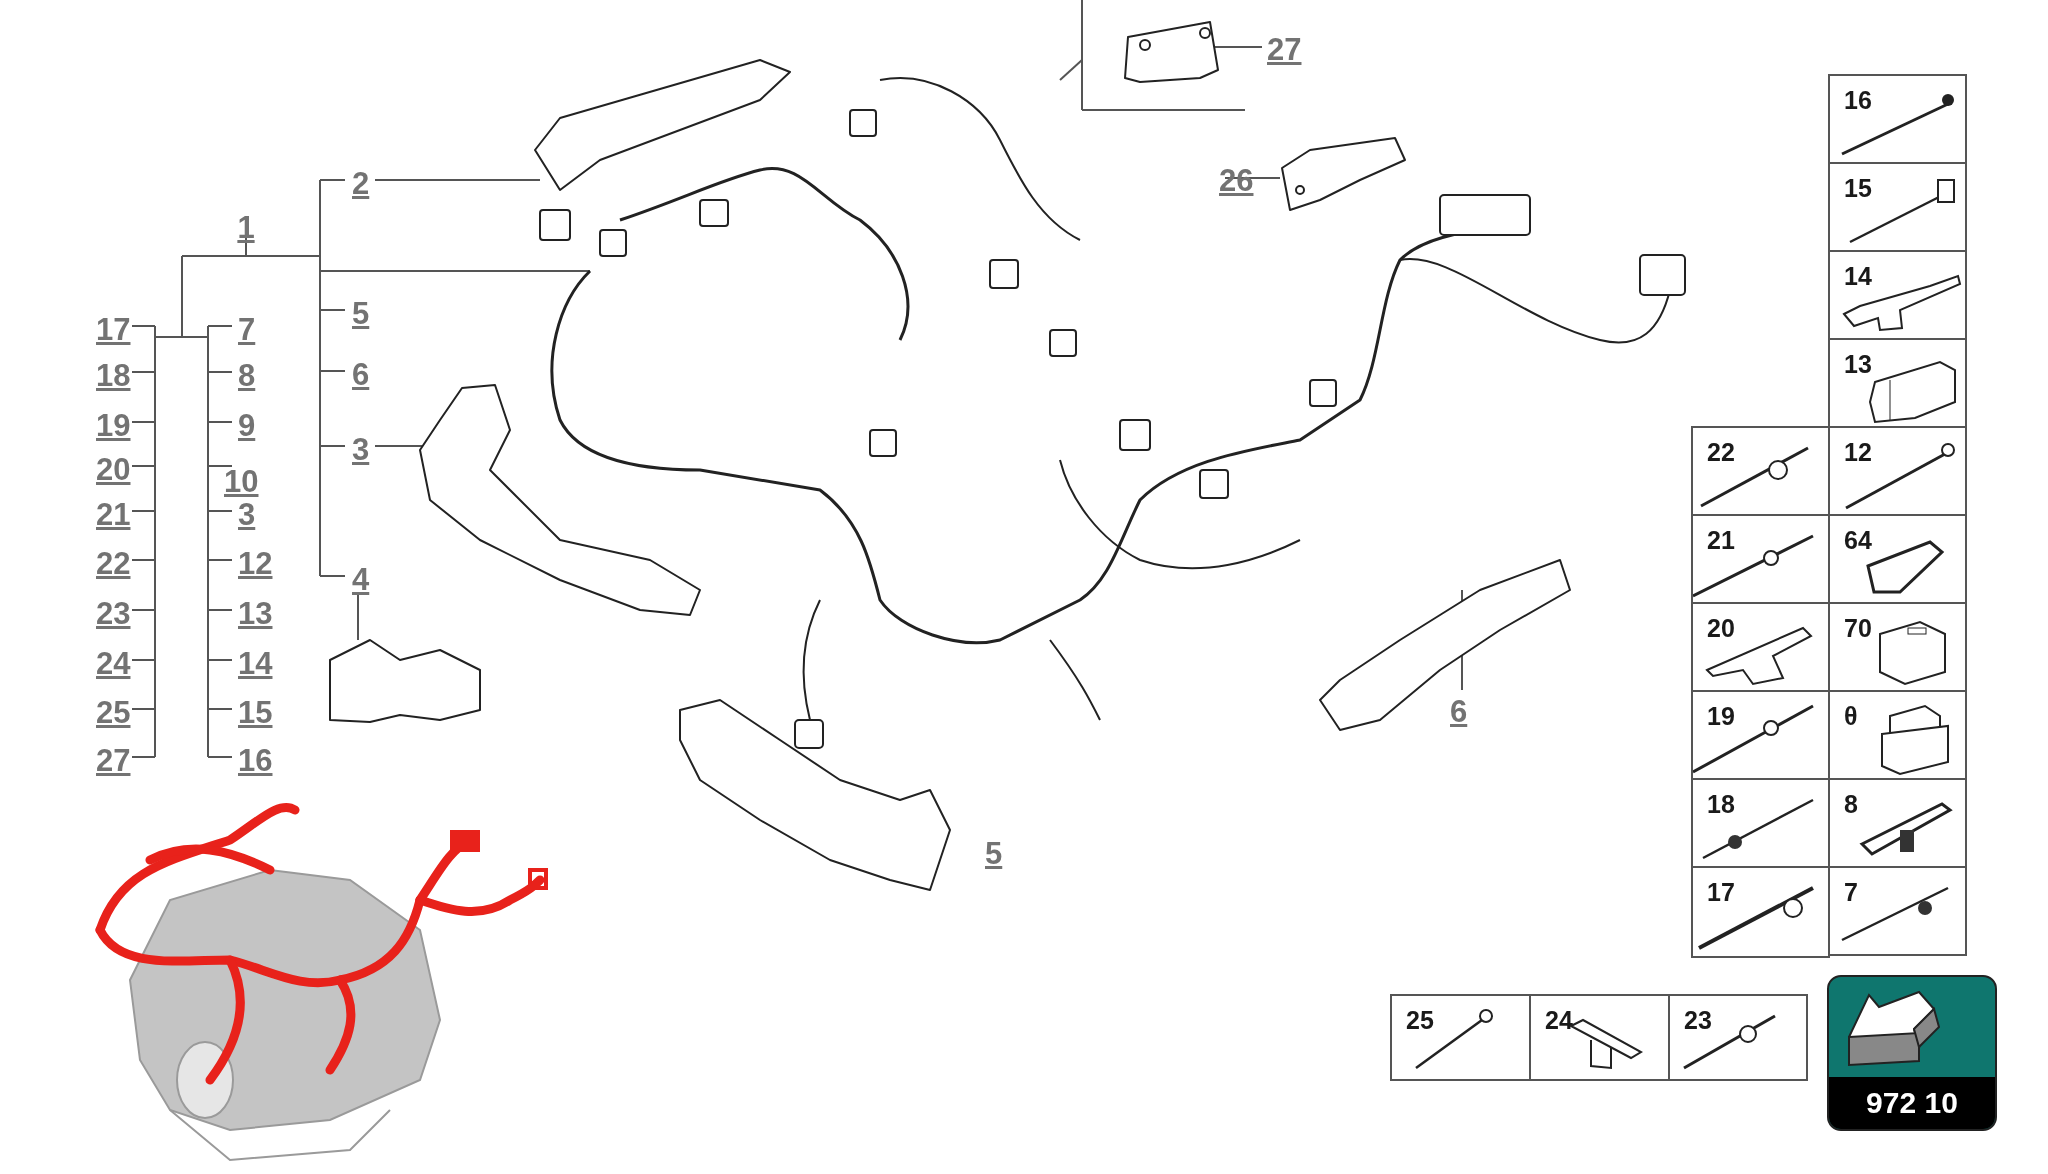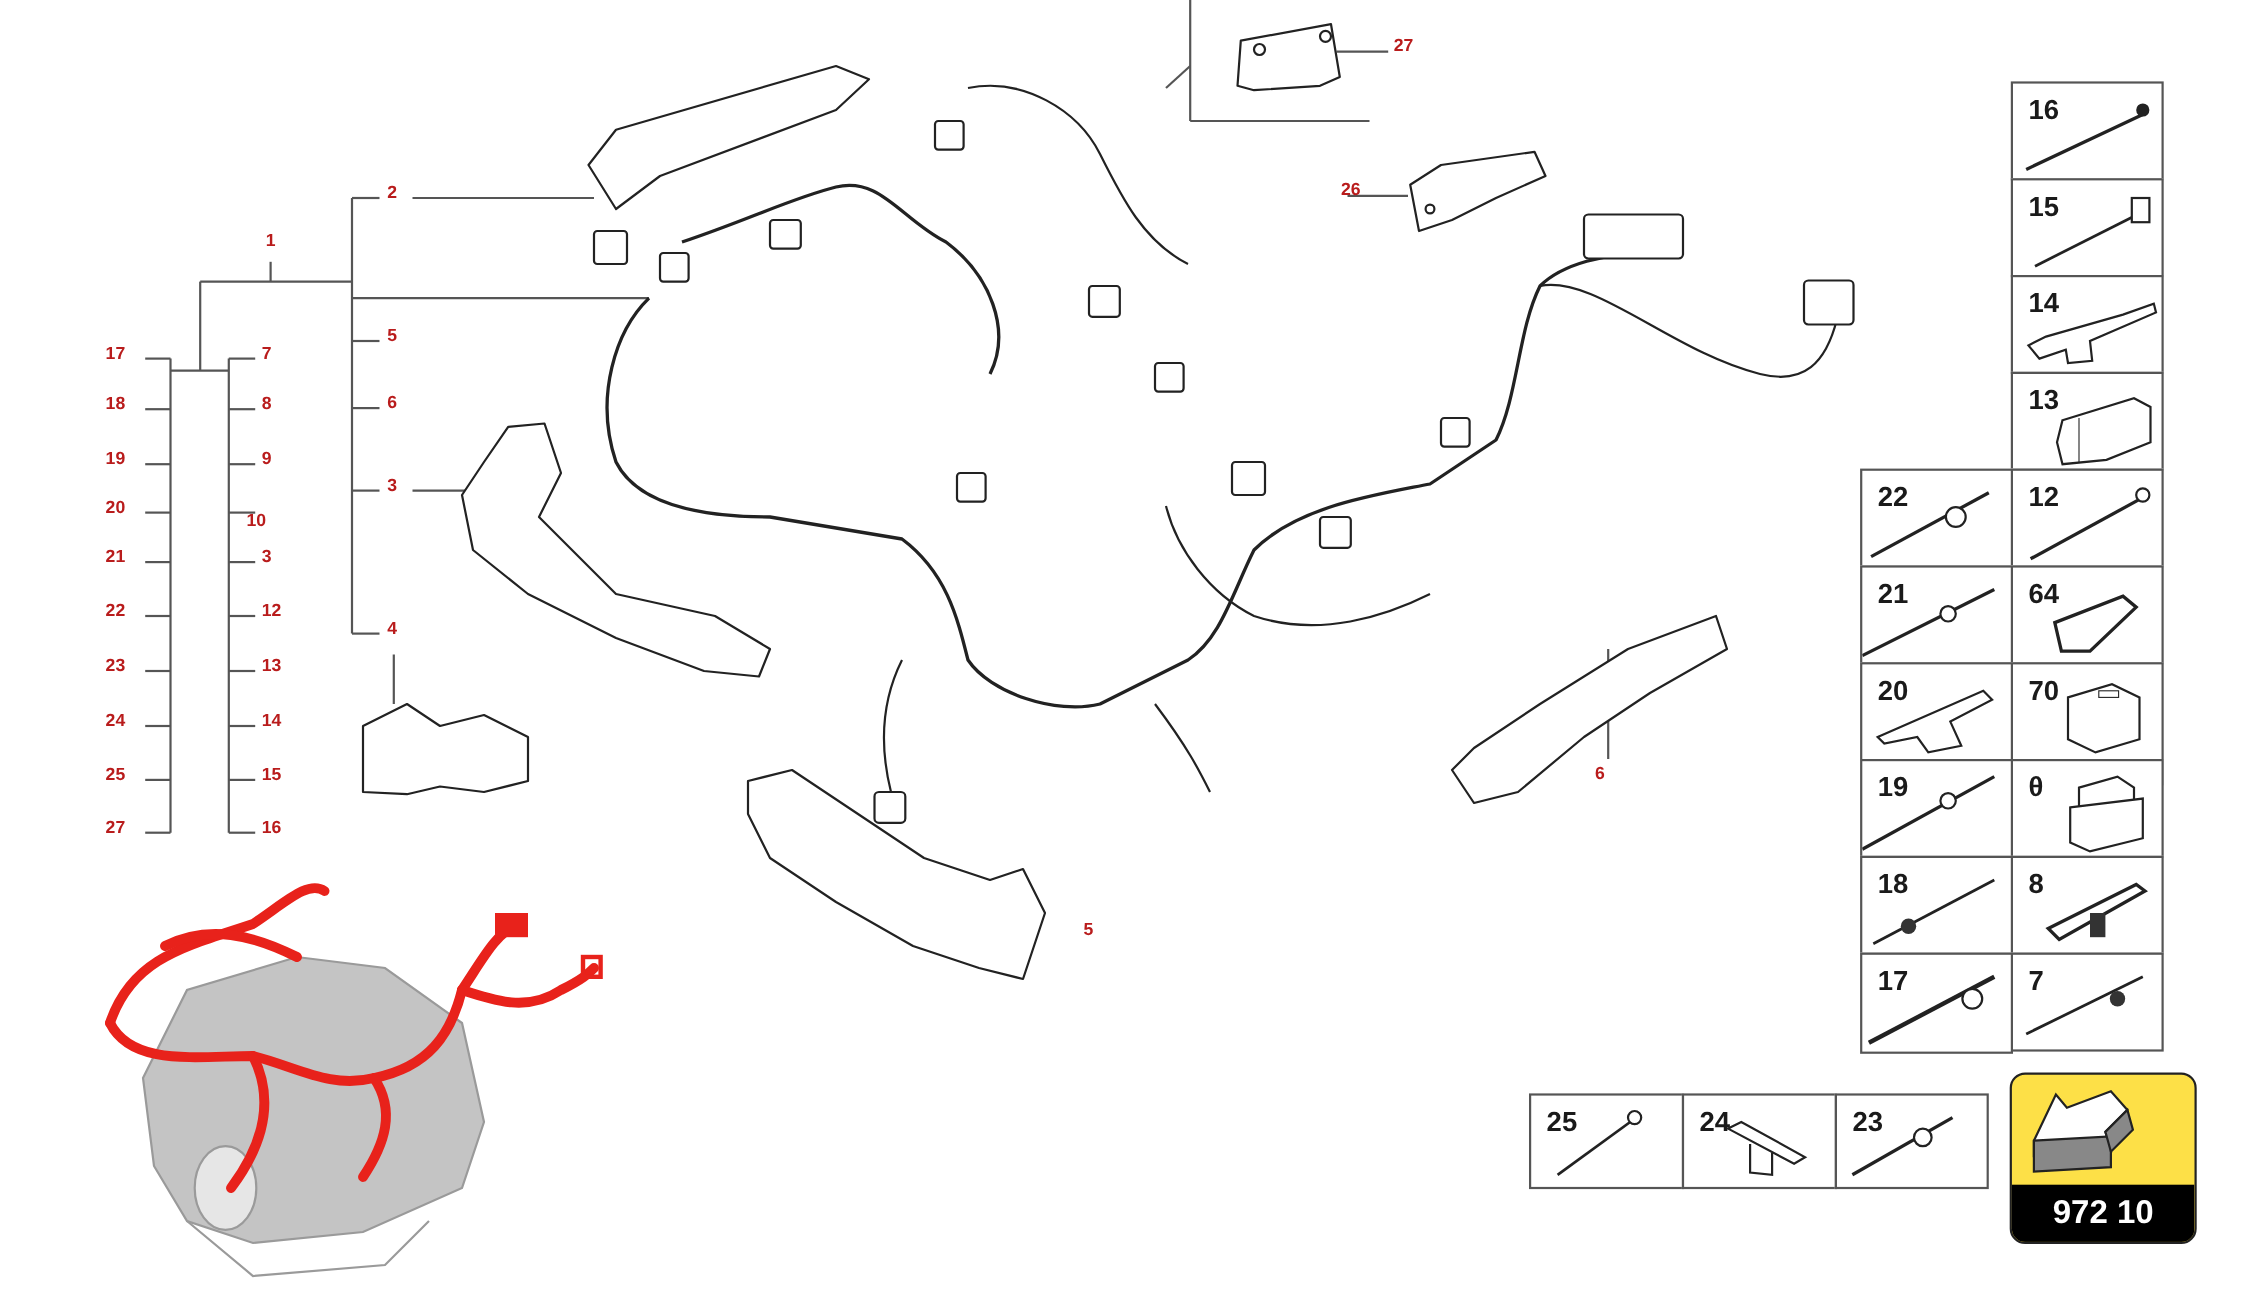--- a/index.html
+++ b/index.html
@@ -1,23 +1,23 @@
 <!DOCTYPE html>
 <html><head>
 <meta charset="utf-8">
 <style>
   html,body{margin:0;padding:0;background:#ffffff;}
   body{width:2048px;height:1174px;position:relative;overflow:hidden;font-family:"Liberation Sans",sans-serif;}
-  .lbl{position:absolute;font-weight:bold;font-size:16px;color:#b91c1c;line-height:1;}
+  .lbl{position:absolute;font-weight:bold;font-size:31px;color:#737373;line-height:1;text-decoration:underline;}
   .lbl-c{transform:translateX(-50%);}
   svg.layer{position:absolute;left:0;top:0;}
   .cell{position:absolute;border:2px solid #555;box-sizing:border-box;background:#fff;}
   .cell .num{position:absolute;left:14px;top:10px;font-weight:bold;font-size:25px;color:#1a1a1a;}
   .cell svg{position:absolute;left:0;top:0;}
-  .badge{position:absolute;left:1827px;top:975px;width:170px;height:156px;border:2px solid #222;border-radius:14px;box-sizing:border-box;overflow:hidden;background:#fde047;}
+  .badge{position:absolute;left:1827px;top:975px;width:170px;height:156px;border:2px solid #222;border-radius:14px;box-sizing:border-box;overflow:hidden;background:#0f766e;}
   .badge .code{position:absolute;left:0;bottom:0;width:100%;height:52px;background:#000;color:#fff;font-weight:bold;font-size:30px;text-align:center;line-height:52px;}
   .badge svg{position:absolute;left:0;top:0;}
   .part{position:absolute;}
 </style>
 </head>
 <body>
 
 <svg class="layer" width="2048" height="1174">
   <g stroke="#555" stroke-width="2" fill="none">
 

